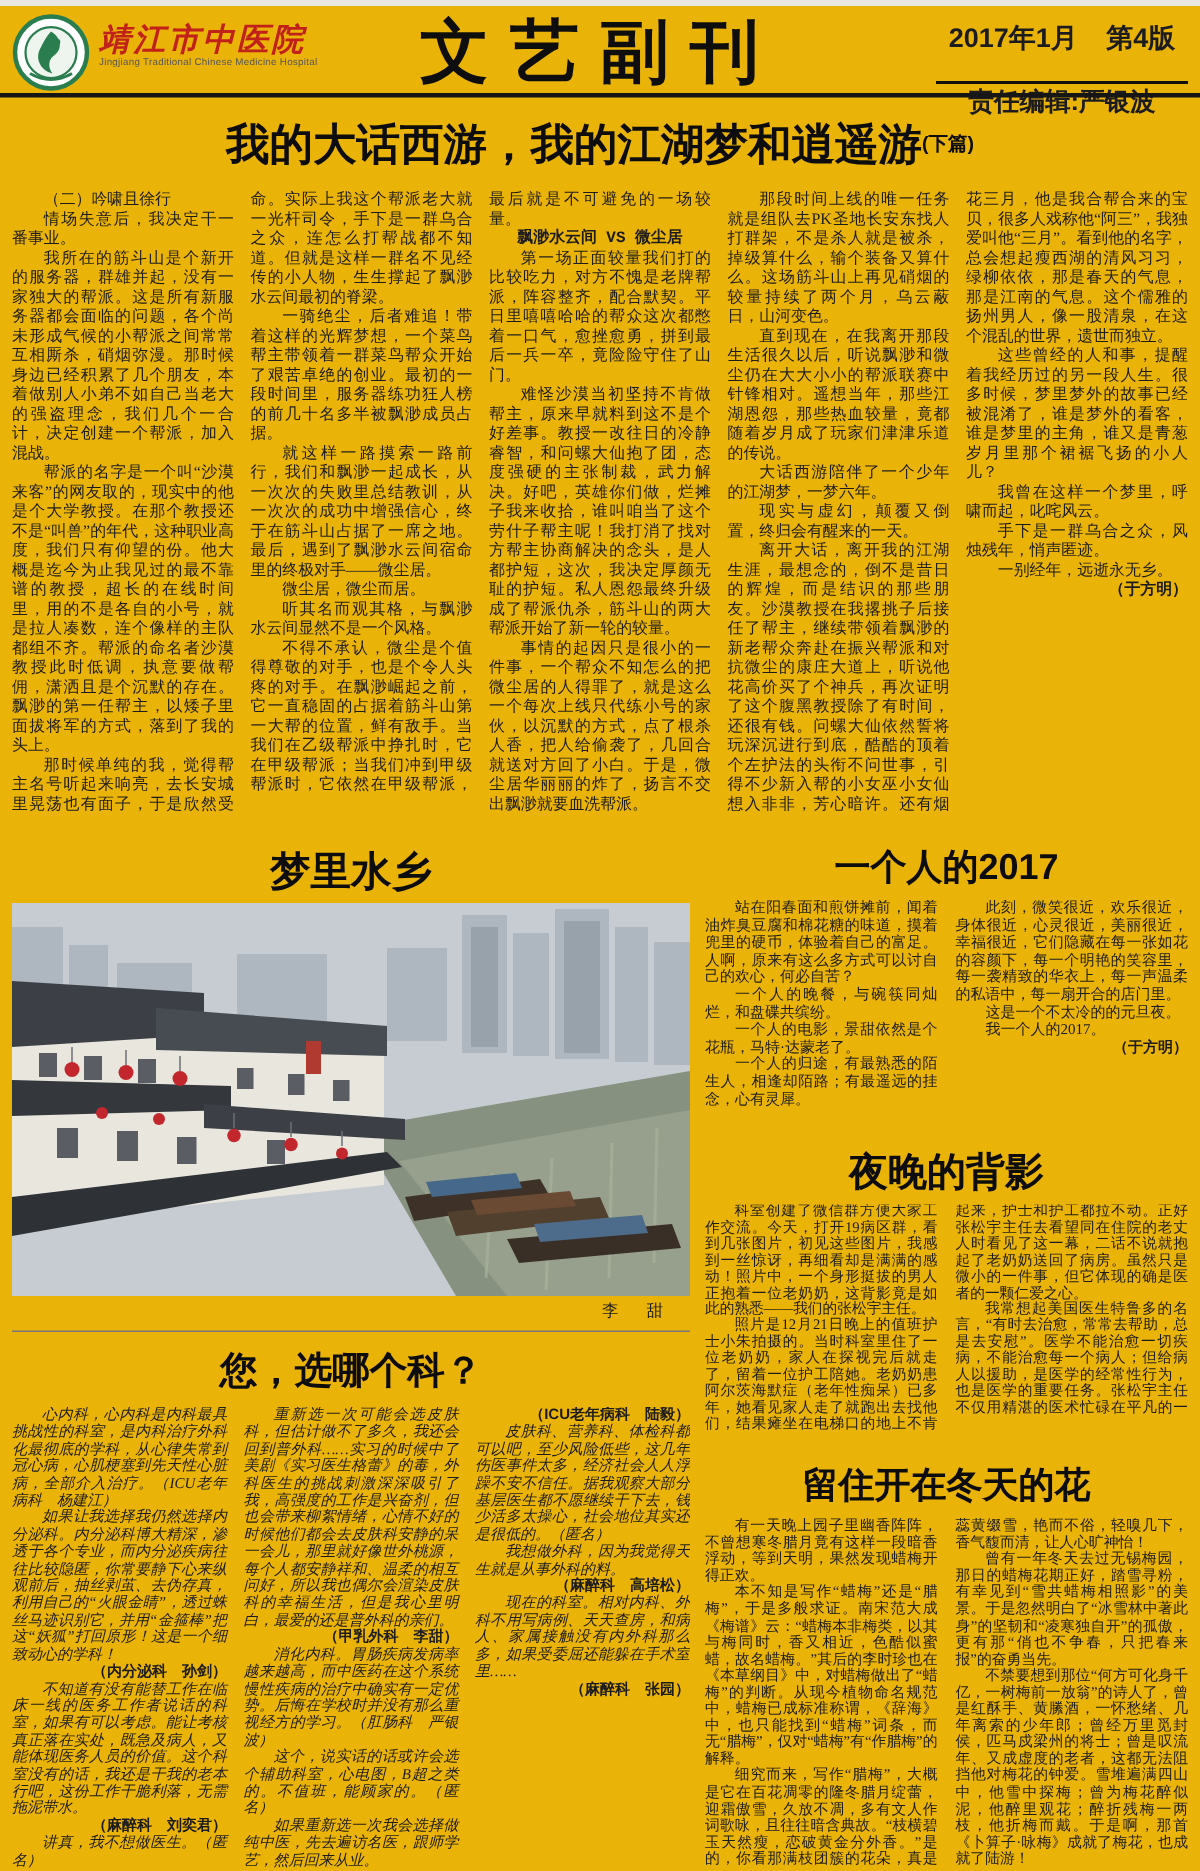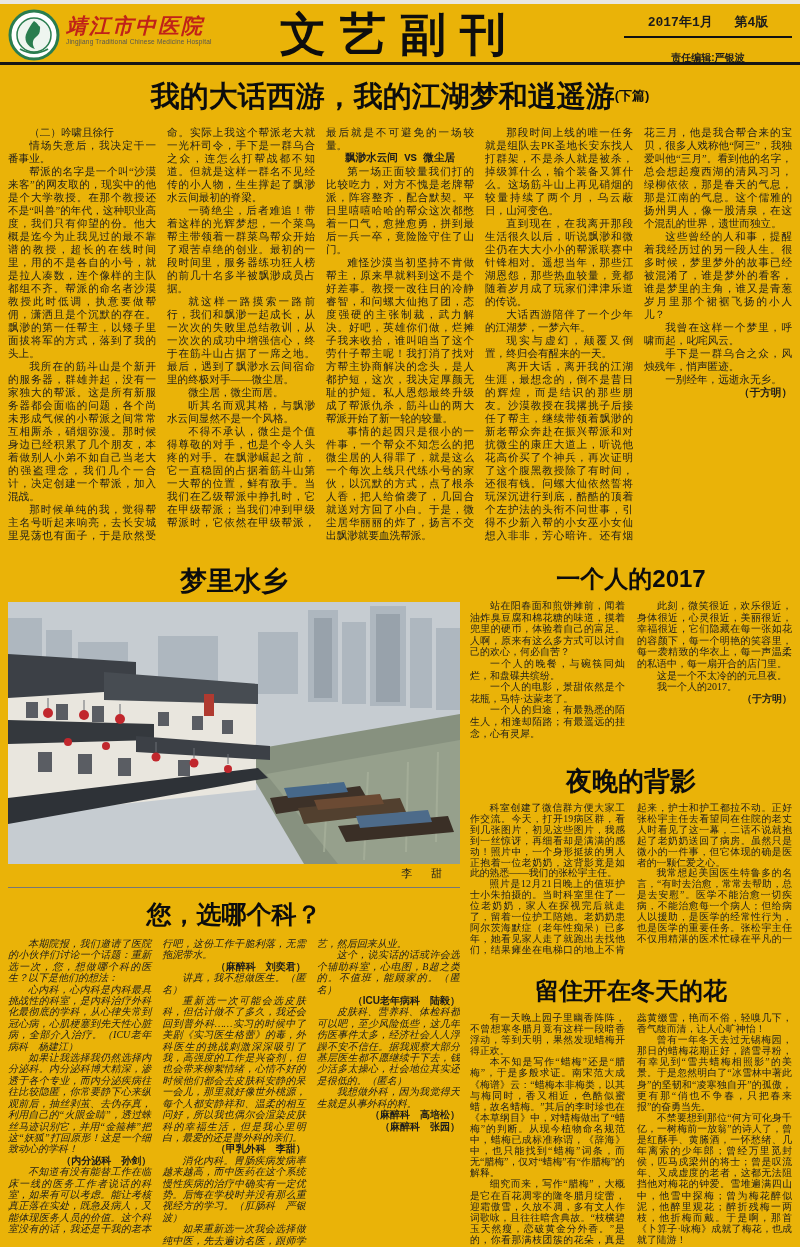--- a/index.html
+++ b/index.html
@@ -11,23 +11,23 @@
   .logo{position:absolute;left:0;top:1px;}
   .brand-text{position:absolute;left:58px;top:6px;}
   .hosp-cn{font-family:"Liberation Serif",serif;font-weight:bold;font-style:italic;
            color:#c02219;font-size:21px;letter-spacing:2px;line-height:24px;}
   .hosp-en{color:#555;font-size:6.5px;letter-spacing:.2px;font-family:"Liberation Sans",sans-serif;}
   .masthead{position:absolute;left:250px;right:250px;top:0;text-align:center;
             font-family:"Liberation Sans","DejaVu Sans",sans-serif;font-weight:900;
             font-size:46px;line-height:52px;letter-spacing:14px;color:#0e0e0e;}
   .issuebox{position:absolute;right:0;top:5px;width:168px;text-align:center;
             font-family:"Liberation Sans",sans-serif;}
-  .issue-row1{font-weight:bold;font-size:13px;padding-bottom:5px;border-bottom:2px solid #111;font-family:Liberation Mono, monospace;}
+  .issue-row1{font-weight:bold;font-size:18px;padding-bottom:17px;border-bottom:2px solid #111;}
   .issue-no{margin-left:14px;}
-  .issue-row2{font-weight:bold;font-size:10px;padding-top:13px;}
+  .issue-row2{font-weight:bold;font-size:17px;padding-top:0;}
   .toprule{position:absolute;left:0;top:58px;width:100%;height:3px;background:#161616;}
   
   .main-art{position:absolute;left:8px;top:72px;width:784px;}
   .main-title{margin:0;text-align:center;font-family:"Liberation Sans",sans-serif;
               font-weight:900;font-size:29px;line-height:40px;color:#0d0d0d;}
   .title-suffix{font-size:13px;font-weight:bold;vertical-align:6px;}
   .cols5{margin-top:10px;height:420px;column-count:5;column-gap:11px;column-fill:auto;
          font-size:10.6px;line-height:13px;text-align:justify;overflow:hidden;}
   
   .bodytext p{margin:0;text-indent:2em;text-align:justify;}
@@ -84,22 +84,22 @@
   </div>
   <div class="toprule"></div>
 
   <div class="main-art">
     <h1 class="main-title">
       <span>我的大话西游，我的江湖梦和逍遥游</span><span class="title-suffix">(下篇)</span>
     </h1>
     <div class="cols5 bodytext">
         <p>（二）吟啸且徐行</p>
         <p>情场失意后，我决定干一番事业。</p>
+        <p>我所在的筋斗山是个新开的服务器，群雄并起，没有一家独大的帮派。这是所有新服务器都会面临的问题，各个尚未形成气候的小帮派之间常常互相厮杀，硝烟弥漫。那时候身边已经积累了几个朋友，本着做别人小弟不如自己当老大的强盗理念，我们几个一合计，决定创建一个帮派，加入混战。</p>
         <p>帮派的名字是一个叫“沙漠来客”的网友取的，现实中的他是个大学教授。在那个教授还不是“叫兽”的年代，这种职业高度，我们只有仰望的份。他大概是迄今为止我见过的最不靠谱的教授，超长的在线时间里，用的不是各自的小号，就是拉人凑数，连个像样的主队都组不齐。帮派的命名者沙漠教授此时低调，执意要做帮佣，潇洒且是个沉默的存在。飘渺的第一任帮主，以矮子里面拔将军的方式，落到了我的头上。</p>
-        <p>我所在的筋斗山是个新开的服务器，群雄并起，没有一家独大的帮派。这是所有新服务器都会面临的问题，各个尚未形成气候的小帮派之间常常互相厮杀，硝烟弥漫。那时候身边已经积累了几个朋友，本着做别人小弟不如自己当老大的强盗理念，我们几个一合计，决定创建一个帮派，加入混战。</p>
         <p>那时候单纯的我，觉得帮主名号听起来响亮，去长安城里晃荡也有面子，于是欣然受命。实际上我这个帮派老大就一光杆司令，手下是一群乌合之众，连怎么打帮战都不知道。但就是这样一群名不见经传的小人物，生生撑起了飘渺水云间最初的脊梁。</p>
         <p>一骑绝尘，后者难追！带着这样的光辉梦想，一个菜鸟帮主带领着一群菜鸟帮众开始了艰苦卓绝的创业。最初的一段时间里，服务器练功狂人榜的前几十名多半被飘渺成员占据。</p>
         <p>就这样一路摸索一路前行，我们和飘渺一起成长，从一次次的失败里总结教训，从一次次的成功中增强信心，终于在筋斗山占据了一席之地。最后，遇到了飘渺水云间宿命里的终极对手——微尘居。</p>
         <p>微尘居，微尘而居。</p>
         <p>听其名而观其格，与飘渺水云间显然不是一个风格。</p>
         <p>不得不承认，微尘是个值得尊敬的对手，也是个令人头疼的对手。在飘渺崛起之前，它一直稳固的占据着筋斗山第一大帮的位置，鲜有敌手。当我们在乙级帮派中挣扎时，它在甲级帮派；当我们冲到甲级帮派时，它依然在甲级帮派，最后就是不可避免的一场较量。</p>
         <p class="vsline">飘渺水云间 VS 微尘居</p>
         <p>第一场正面较量我们打的比较吃力，对方不愧是老牌帮派，阵容整齐，配合默契。平日里嘻嘻哈哈的帮众这次都憋着一口气，愈挫愈勇，拼到最后一兵一卒，竟险险守住了山门。</p>
         <p>难怪沙漠当初坚持不肯做帮主，原来早就料到这不是个好差事。教授一改往日的冷静睿智，和问螺大仙抱了团，态度强硬的主张制裁，武力解决。好吧，英雄你们做，烂摊子我来收拾，谁叫咱当了这个劳什子帮主呢！我打消了找对方帮主协商解决的念头，是人都护短，这次，我决定厚颜无耻的护短。私人恩怨最终升级成了帮派仇杀，筋斗山的两大帮派开始了新一轮的较量。</p>
         <p>事情的起因只是很小的一件事，一个帮众不知怎么的把微尘居的人得罪了，就是这么一个每次上线只代练小号的家伙，以沉默的方式，点了根杀人香，把人给偷袭了，几回合就送对方回了小白。于是，微尘居华丽丽的炸了，扬言不交出飘渺就要血洗帮派。</p>
@@ -193,36 +193,36 @@
           <polygon points="330,224 440,214 446,230 338,240" fill="#3a2f26"></polygon>
           <polygon points="348,214 420,208 424,220 352,226" fill="#4d6b8a"></polygon>
         </g>
         <rect x="196" y="92" width="10" height="22" fill="#b03a30"></rect>
       </svg>
     </div>
     <div class="credit">李 甜</div>
     <hr class="leftrule">
     <h2 class="h2 which">您，选哪个科？</h2>
     <div class="cols3 bodytext">
-        <p>本期院报，我们邀请了医院的小伙伴们讨论一个话题：重新选一次，您，想做哪个科的医生？以下是他们的想法：</p>
         <p>心内科，心内科是内科最具挑战性的科室，是内科治疗外科化最彻底的学科，从心律失常到冠心病，心肌梗塞到先天性心脏病，全部介入治疗。（ICU老年病科　杨建江）</p>
         <p>如果让我选择我仍然选择内分泌科。内分泌科博大精深，渗透于各个专业，而内分泌疾病往往比较隐匿，你常要静下心来纵观前后，抽丝剥茧、去伪存真，利用自己的“火眼金睛”，透过蛛丝马迹识别它，并用“金箍棒”把这“妖狐”打回原形！这是一个细致动心的学科！</p>
         <p class="sig">（内分泌科　孙剑）</p>
         <p>不知道有没有能替工作在临床一线的医务工作者说话的科室，如果有可以考虑。能让考核真正落在实处，既急及病人，又能体现医务人员的价值。这个科室没有的话，我还是干我的老本行吧，这份工作干脆利落，无需拖泥带水。</p>
         <p class="sig">（麻醉科　刘奕君）</p>
         <p>讲真，我不想做医生。（匿名）</p>
         <p>重新选一次可能会选皮肤科，但估计做不了多久，我还会回到普外科……实习的时候中了美剧《实习医生格蕾》的毒，外科医生的挑战刺激深深吸引了我，高强度的工作是兴奋剂，但也会带来柳絮情绪，心情不好的时候他们都会去皮肤科安静的呆一会儿，那里就好像世外桃源，每个人都安静祥和、温柔的相互问好，所以我也偶尔会渲染皮肤科的幸福生活，但是我心里明白，最爱的还是普外科的亲们。</p>
         <p class="sig">（甲乳外科　李甜）</p>
         <p>消化内科。胃肠疾病发病率越来越高，而中医药在这个系统慢性疾病的治疗中确实有一定优势。后悔在学校时并没有那么重视经方的学习。（肛肠科　严银波）</p>
+        <p>这个，说实话的话或许会选个辅助科室，心电图，B超之类的。不值班，能顾家的。（匿名）</p>
         <p>如果重新选一次我会选择做纯中医，先去遍访名医，跟师学艺，然后回来从业。</p>
-        <p>这个，说实话的话或许会选个辅助科室，心电图，B超之类的。不值班，能顾家的。（匿名）</p>
         <p class="sig">（ICU老年病科　陆毅）</p>
         <p>皮肤科、营养科、体检科都可以吧，至少风险低些，这几年伤医事件太多，经济社会人人浮躁不安不信任。据我观察大部分基层医生都不愿继续干下去，钱少活多太操心，社会地位其实还是很低的。（匿名）</p>
         <p>我想做外科，因为我觉得天生就是从事外科的料。</p>
         <p class="sig">（麻醉科　高培松）</p>
+        <p>现在的科室。相对内科、外科不用写病例、天天查房，和病人、家属接触没有内外科那么多，如果受委屈还能躲在手术室里……</p>
         <p class="sig">（麻醉科　张园）</p>
       </div>
   </div>
 
   <div class="mid-right">
     <h2 class="h2 r1">一个人的2017</h2>
     <div class="cols2 c2017 bodytext">
         <p>站在阳春面和煎饼摊前，闻着油炸臭豆腐和棉花糖的味道，摸着兜里的硬币，体验着自己的富足。人啊，原来有这么多方式可以讨自己的欢心，何必自苦？</p>
         <p>一个人的晚餐，与碗筷同灿烂，和盘碟共缤纷。</p>
         <p>一个人的电影，景甜依然是个花瓶，马特·达蒙老了。</p>

